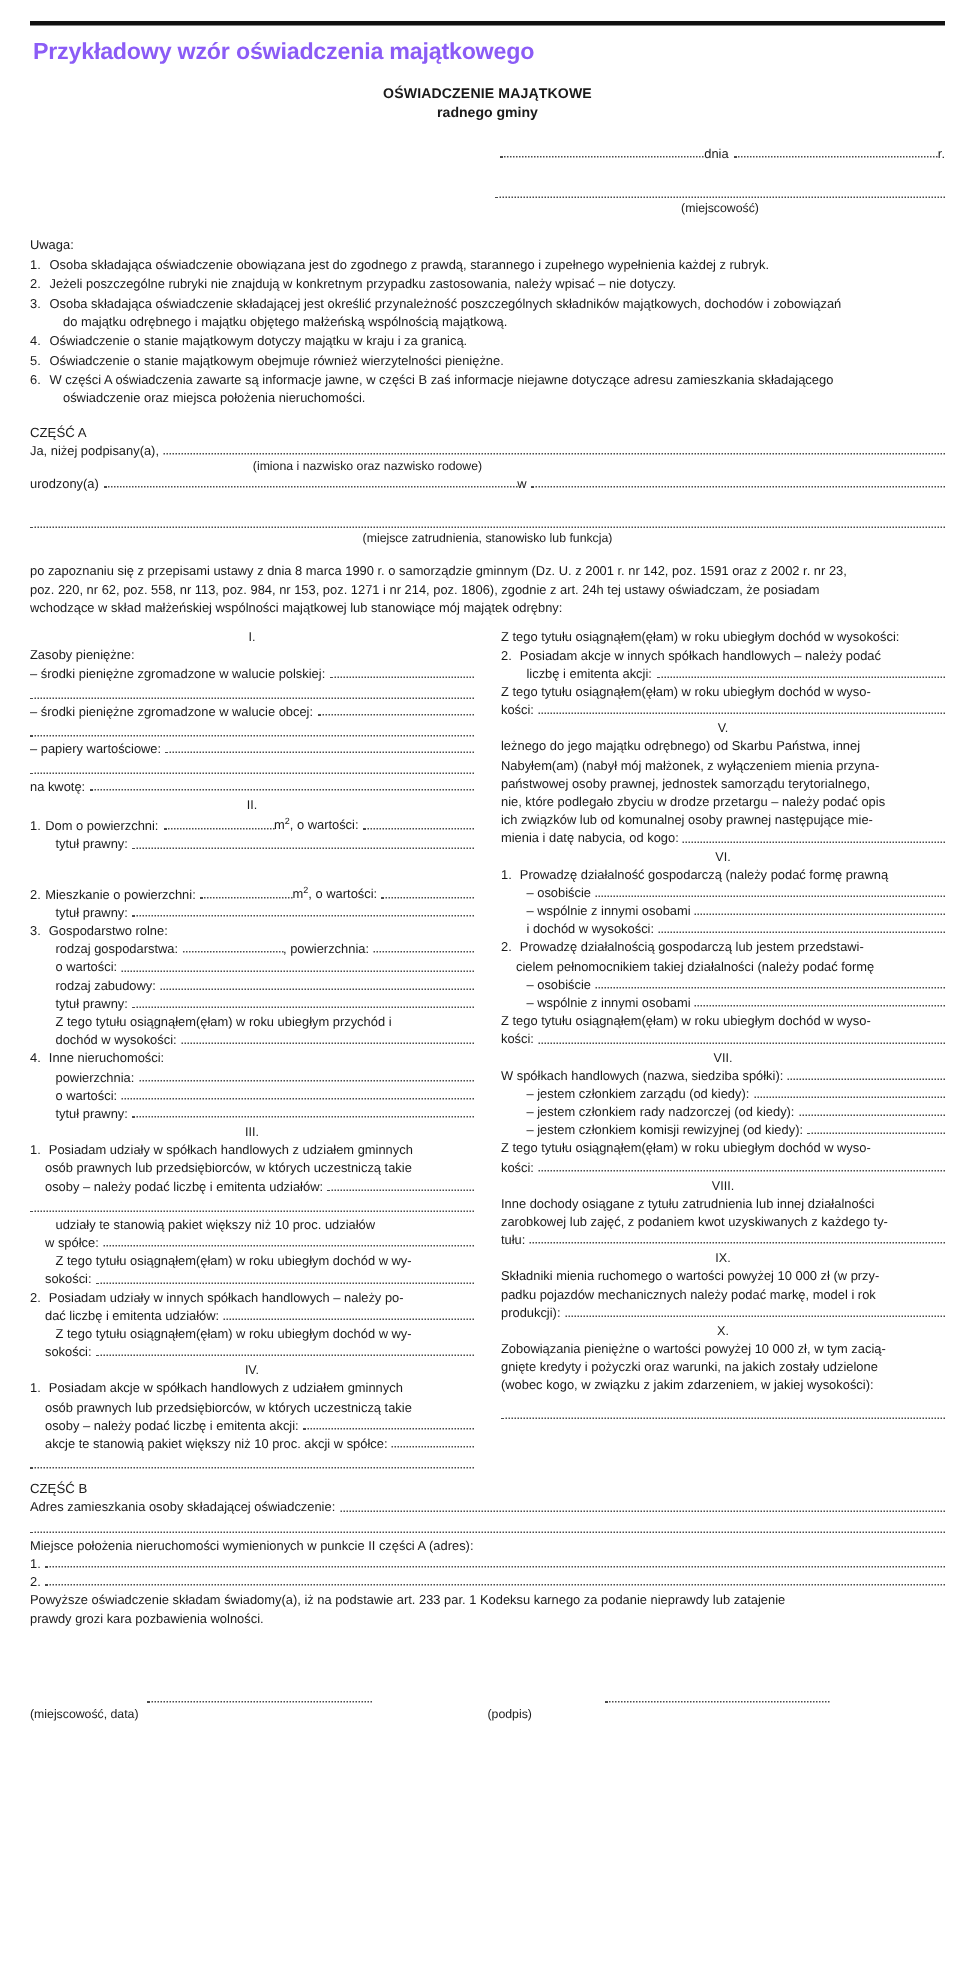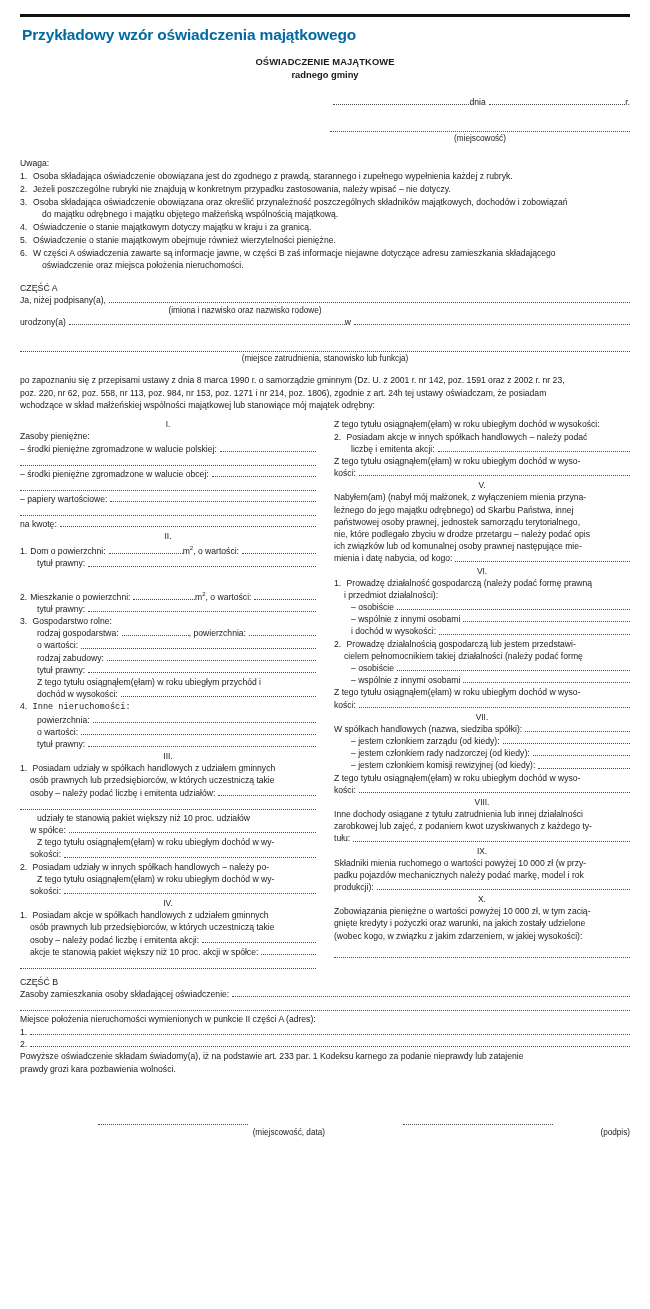--- a/index.html
+++ b/index.html
@@ -20,21 +20,21 @@
   
   .rule-top{
     height:3px;background:#111111;
     margin:14px 0 0 0;
   }
 
   
   .doc-title{
     font-size:15.5px;
     font-weight:bold;
-    color:#0369a1;
+    color:#8b5cf6;
     letter-spacing:-0.15px;
     margin:9px 0 12px 2px;
   }
 
   
   .center{text-align:center;}
   .head-main{font-size:9.4px;font-weight:bold;letter-spacing:.1px;}
   .head-sub{font-size:9.4px;font-weight:bold;margin-top:2px;}
 
   
@@ -81,21 +81,21 @@
   .col{width:308px;}
   .col.left{padding-right:10px;}
   .col.right{padding-left:8px;}
   .numeral{text-align:center;font-size:8.4px;margin:1px 0 1px 0;}
   .ln{font-size:8.6px;line-height:12.2px;}
   .i1{padding-left:10px;}
   .i2{padding-left:17px;}
 
   
   .signs{display:flex;margin-top:40px;}
-  .sign{width:50%;text-align:right;}
+  .sign{width:50%;text-align:left;}
   .sign .sline{
     width:150px;margin:0 auto;
     border-bottom:1px dotted #4a4a4a;height:9px;
   }
   .sign .slabel{font-size:8.2px;margin-top:3px;}
 </style>
 </head>
 <body>
 
 <div class="page">
@@ -127,21 +127,21 @@
       <span class="note-num">1.</span>
       <span class="note-txt">Osoba składająca oświadczenie obowiązana jest do zgodnego z prawdą, starannego i zupełnego wypełnienia każdej z rubryk.</span>
     </div>
     <div class="note-item">
       <span class="note-num">2.</span>
       <span class="note-txt">Jeżeli poszczególne rubryki nie znajdują w konkretnym przypadku zastosowania, należy wpisać – nie dotyczy.</span>
     </div>
     <div class="note-item">
       <span class="note-num">3.</span>
       <span class="note-txt">
-        <span>Osoba składająca oświadczenie obowiązana oraz określić przynależność poszczególnych składników majątkowych, dochodów i zobowiązań</span>
+        <span>Osoba składająca oświadczenie składającej jest określić przynależność poszczególnych składników majątkowych, dochodów i zobowiązań</span>
         <span class="ind">do majątku odrębnego i majątku objętego małżeńską wspólnością majątkową.</span>
       </span>
     </div>
     <div class="note-item">
       <span class="note-num">4.</span>
       <span class="note-txt">Oświadczenie o stanie majątkowym dotyczy majątku w kraju i za granicą.</span>
     </div>
     <div class="note-item">
       <span class="note-num">5.</span>
       <span class="note-txt">Oświadczenie o stanie majątkowym obejmuje również wierzytelności pieniężne.</span>
@@ -256,21 +256,21 @@
         <span class="dots"></span>
       </div>
       <div class="ln i2">Z tego tytułu osiągnąłem(ęłam) w roku ubiegłym przychód i</div>
       <div class="row ln i2">
         <span>dochód w wysokości:</span>
         <span class="dots"></span>
       </div>
 
       <div class="ln">
         <span>4.</span>
-        <span style="padding-left:3px;font-family:Liberation Mono, monospace;">Inne nieruchomości:</span>
+        <span style="padding-left:3px;">Inne nieruchomości:</span>
       </div>
       <div class="row ln i2">
         <span>powierzchnia:</span>
         <span class="dots"></span>
       </div>
       <div class="row ln i2">
         <span>o wartości:</span>
         <span class="dots"></span>
       </div>
       <div class="row ln i2">
@@ -297,20 +297,24 @@
       <div class="ln i2">Z tego tytułu osiągnąłem(ęłam) w roku ubiegłym dochód w  wy-</div>
       <div class="row ln i1">
         <span>sokości:</span>
         <span class="dots"></span>
       </div>
 
       <div class="ln">
         <span>2.</span>
         <span style="padding-left:3px;">Posiadam udziały w innych spółkach handlowych – należy  po-</span>
       </div>
+      <div class="row ln i1">
+        <span>dać liczbę i emitenta udziałów:</span>
+        <span class="dots"></span>
+      </div>
       <div class="ln i2">Z tego tytułu osiągnąłem(ęłam) w roku ubiegłym dochód w  wy-</div>
       <div class="row ln i1">
         <span>sokości:</span>
         <span class="dots"></span>
       </div>
 
       <div class="numeral">IV.</div>
       <div class="ln">
         <span>1.</span>
         <span style="padding-left:3px;">Posiadam akcje w spółkach handlowych z udziałem gminnych</span>
@@ -338,36 +342,35 @@
         <span>liczbę i emitenta akcji:</span>
         <span class="dots"></span>
       </div>
       <div class="ln">Z tego tytułu osiągnąłem(ęłam) w roku ubiegłym dochód w  wyso-</div>
       <div class="row ln">
         <span>kości:</span>
         <span class="dots"></span>
       </div>
 
       <div class="numeral">V.</div>
+      <div class="ln">leżnego do jego majątku odrębnego) od Skarbu Państwa, innej</div>
       <div class="ln">Nabyłem(am) (nabył mój małżonek, z wyłączeniem mienia przyna-</div>
-      <div class="ln">leżnego do jego majątku odrębnego) od Skarbu Państwa, innej</div>
       <div class="ln">państwowej osoby prawnej, jednostek samorządu terytorialnego,</div>
       <div class="ln">nie, które podlegało zbyciu w drodze przetargu – należy podać opis</div>
       <div class="ln">ich związków lub od komunalnej osoby prawnej następujące mie-</div>
       <div class="row ln">
         <span>mienia i datę nabycia, od kogo:</span>
         <span class="dots"></span>
       </div>
 
       <div class="numeral">VI.</div>
       <div class="ln">
         <span>1.</span>
         <span style="padding-left:3px;">Prowadzę działalność gospodarczą (należy podać formę prawną</span>
       </div>
-      <div class="ln i1">i przedmiot działalności):</div>
       <div class="row ln i2">
         <span>– osobiście</span>
         <span class="dots"></span>
       </div>
       <div class="row ln i2">
         <span>– wspólnie z innymi osobami</span>
         <span class="dots"></span>
       </div>
       <div class="row ln i2">
         <span>i dochód w wysokości:</span>
@@ -436,21 +439,21 @@
       <div class="ln">Zobowiązania pieniężne o wartości powyżej 10 000 zł, w tym zacią-</div>
       <div class="ln">gnięte kredyty i pożyczki oraz warunki, na jakich zostały udzielone</div>
       <div class="ln">(wobec kogo, w związku z jakim zdarzeniem, w jakiej wysokości):</div>
       <div class="dotline" style="margin-top:6px;"></div>
     </div>
   </div>
 
   <div class="part" style="margin-top:6px;">
     <div class="part-label">CZĘŚĆ B</div>
     <div class="row t">
-      <span>Zasoby zamieszkania osoby składającej oświadczenie:</span>
+      <span>Adres zamieszkania osoby składającej oświadczenie:</span>
       <span class="dots"></span>
     </div>
     <div class="dotline"></div>
     <div class="t">Miejsce położenia nieruchomości wymienionych w punkcie II części A (adres):</div>
     <div class="row t">
       <span>1.</span>
       <span class="dots"></span>
     </div>
     <div class="row t">
       <span>2.</span>

